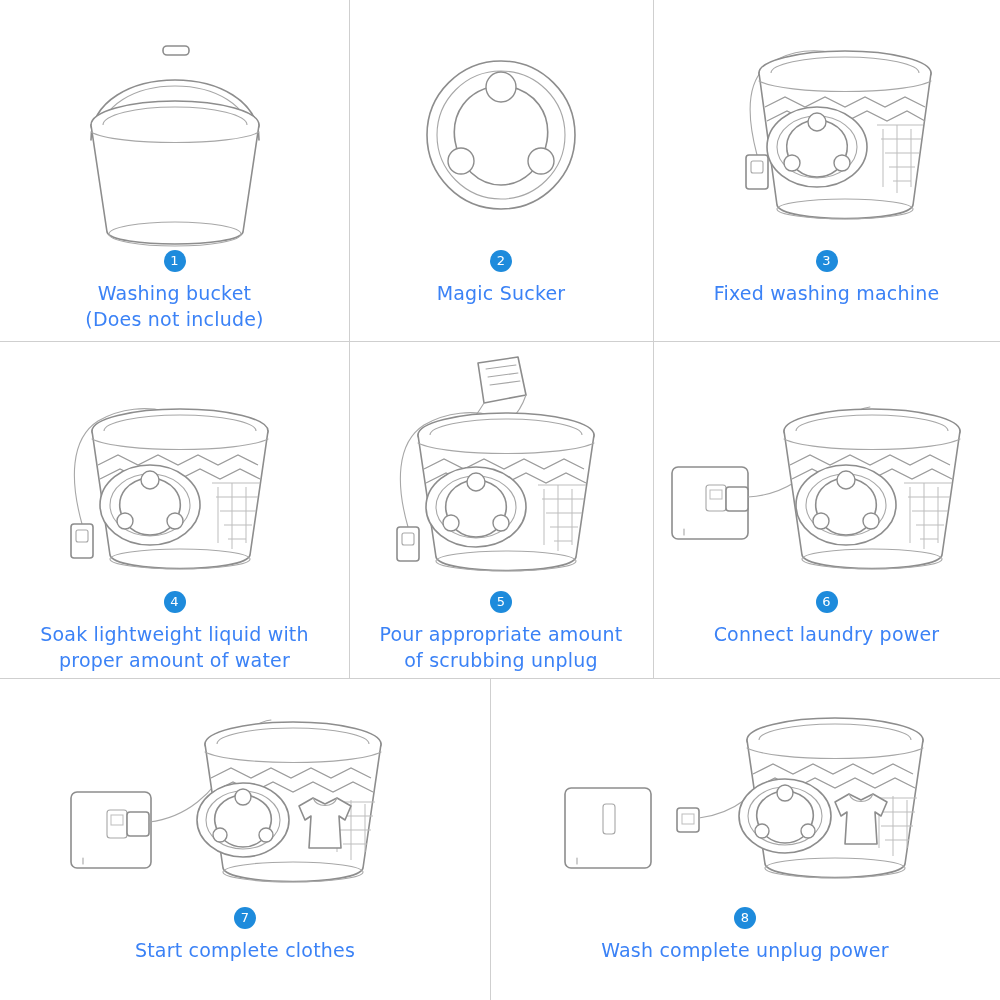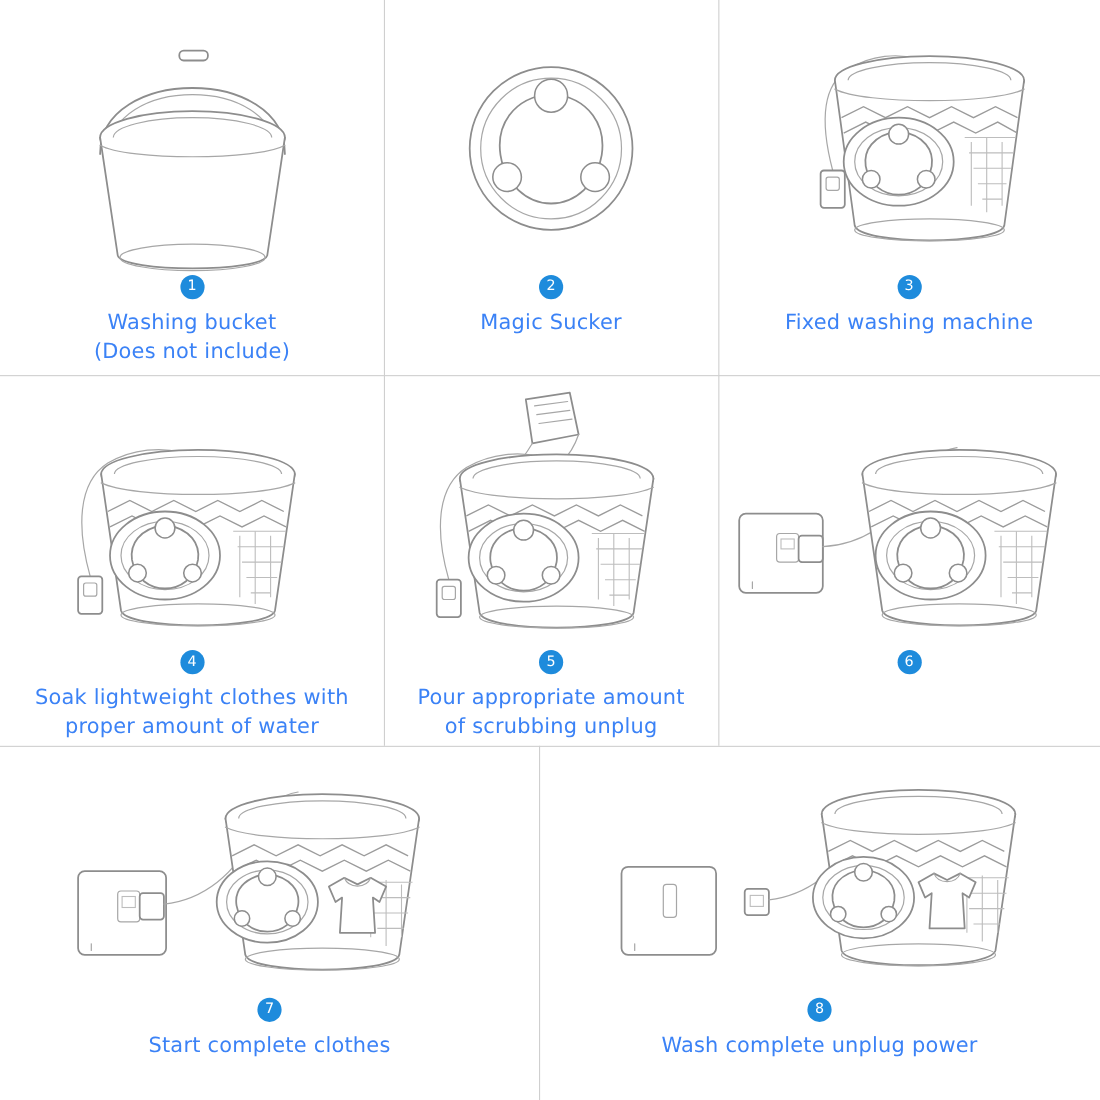--- a/index.html
+++ b/index.html
@@ -175,21 +175,21 @@
         <ellipse class="ln fill-w" cx="110" cy="136" rx="50" ry="40"></ellipse>
         <ellipse class="ln-thin" cx="110" cy="136" rx="40" ry="31"></ellipse>
         <path class="ln" d="M110 108 C86 112 78 126 80 140 C83 157 96 166 110 166 C124 166 137 157 140 140 C142 126 134 112 110 108 Z"></path>
         <circle class="dot" cx="110" cy="111" r="9"></circle>
         <circle class="dot" cx="85" cy="152" r="8"></circle>
         <circle class="dot" cx="135" cy="152" r="8"></circle>
         <ellipse class="ln-thin" cx="140" cy="190" rx="70" ry="10"></ellipse>
       </svg>
     </div>
     <div class="badge">4</div>
-    <div class="caption">Soak lightweight clothes with
+    <div class="caption">Soak lightweight liquid with
 proper amount of water</div>
   </div>
 
   <div class="step" style="left:349px; top:341px; width:304px; height:337px; padding-top:10px;">
     <div class="art" style="height:240px;">
       <svg width="270" height="240" viewBox="0 0 270 240">
 
         <path class="ln" d="M112 12 L152 6 L160 44 L118 52 Z" fill="#f4f4f4"></path>
         <path class="ln-thin" d="M120 18 L150 14 M122 26 L152 22 M124 34 L154 30"></path>
         <path class="ln-thin" d="M118 52 C112 62 106 70 100 76"></path>
@@ -245,20 +245,21 @@
         <ellipse class="ln fill-w" cx="184" cy="136" rx="50" ry="40"></ellipse>
         <ellipse class="ln-thin" cx="184" cy="136" rx="40" ry="31"></ellipse>
         <path class="ln" d="M184 108 C160 112 152 126 154 140 C157 157 170 166 184 166 C198 166 211 157 214 140 C216 126 208 112 184 108 Z"></path>
         <circle class="dot" cx="184" cy="111" r="9"></circle>
         <circle class="dot" cx="159" cy="152" r="8"></circle>
         <circle class="dot" cx="209" cy="152" r="8"></circle>
         <ellipse class="ln-thin" cx="210" cy="190" rx="70" ry="10"></ellipse>
       </svg>
     </div>
     <div class="badge">6</div>
+    <div class="caption">Connect laundry power</div>
   </div>
 
   <div class="step" style="left:0; top:678px; width:490px; height:322px; padding-top:14px;">
     <div class="art" style="height:215px;">
       <svg width="400" height="215" viewBox="0 0 400 215">
 
         <rect class="ln fill-w" x="26" y="100" width="80" height="76" rx="6"></rect>
         <path class="ln-thin" d="M38 166 L38 172"></path>
         <rect class="ln-thin fill-w" x="62" y="118" width="20" height="28" rx="3"></rect>
         <rect class="ln-light" x="66" y="123" width="12" height="10"></rect>

